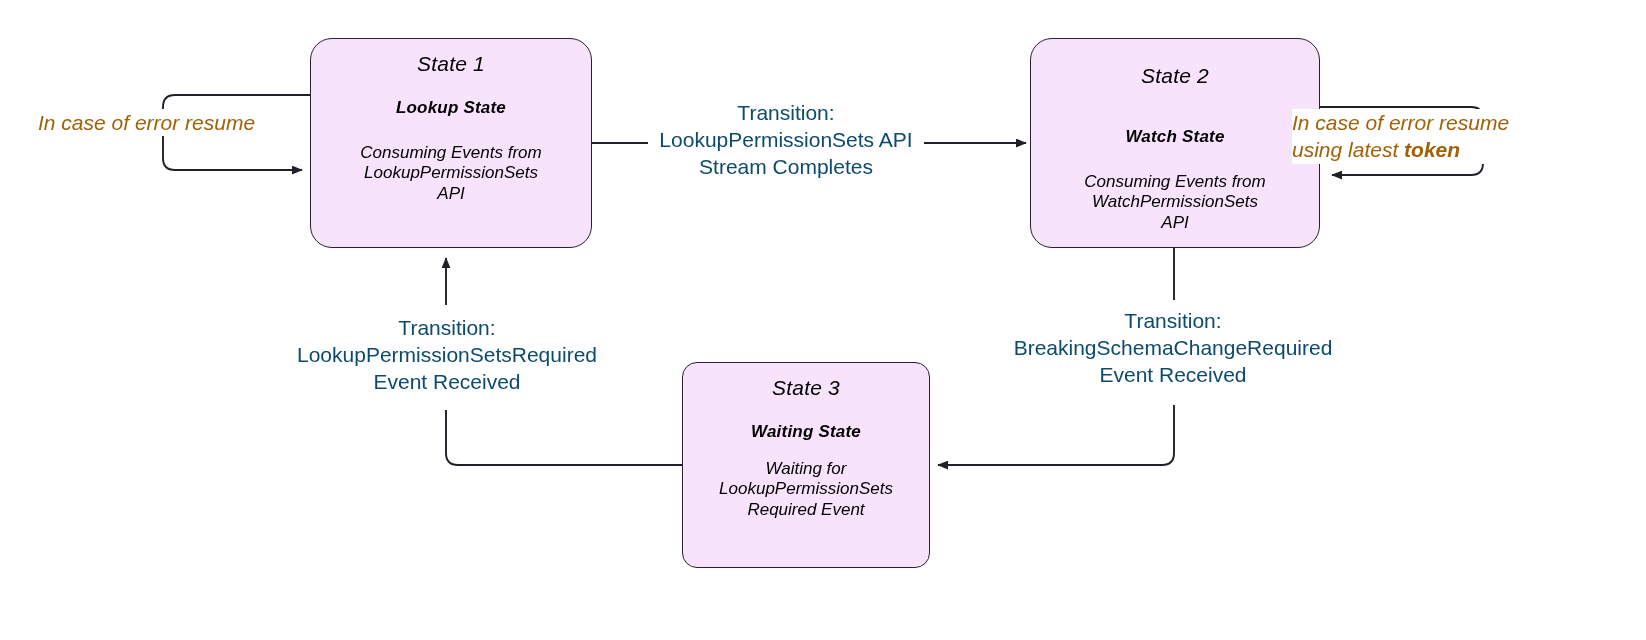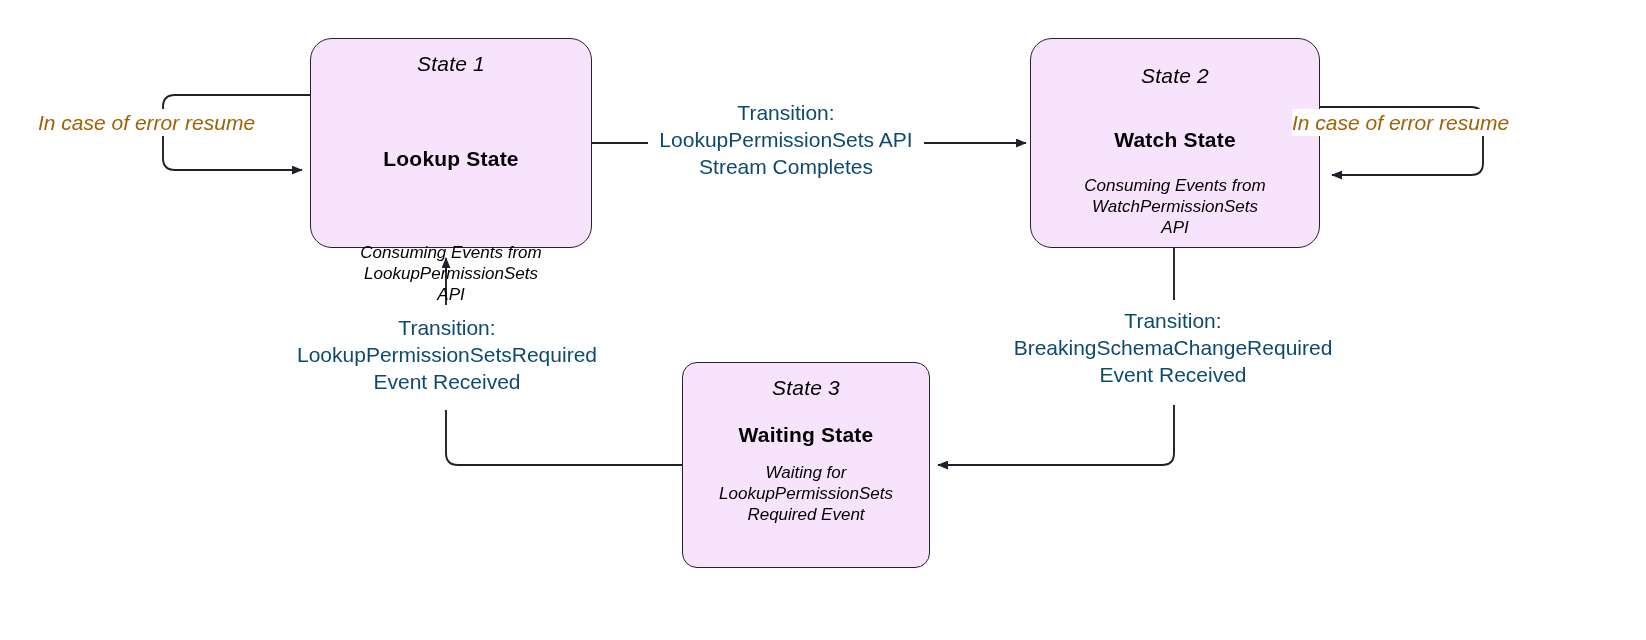--- a/index.html
+++ b/index.html
@@ -36,22 +36,23 @@
     z-index: 2;
   }
   .state-index {
     font-style: italic;
     font-size: 21px;
     color: #000000;
     letter-spacing: 0.2px;
     line-height: 1.2;
   }
   .state-title {
+    font-style: italic;
     font-weight: bold;
-    font-size: 21px;
+    font-size: 17px;
     color: #000000;
     letter-spacing: 0.2px;
     line-height: 1.2;
   }
   .state-desc {
     font-style: italic;
     font-size: 17px;
     color: #000000;
     text-align: center;
     line-height: 1.23;
@@ -110,21 +111,21 @@
       <path d="M1174,248 L1174,300" fill="none" stroke="#20202a" stroke-width="1.9"></path>
       <path d="M1174,405 L1174,453 Q1174,465 1162,465 L938,465" fill="none" stroke="#20202a" stroke-width="1.9" marker-end="url(#arrow)"></path>
     </g>
 
     <g>
       <path d="M682,465 L458,465 Q446,465 446,453 L446,410" fill="none" stroke="#20202a" stroke-width="1.9"></path>
       <path d="M446,305 L446,258" fill="none" stroke="#20202a" stroke-width="1.9" marker-end="url(#arrow)"></path>
     </g>
   </svg>
 
-  <div class="state-box" style="left:310px; top:38px; width:282px; height:210px; padding-top:12px;gap:48px;">
+  <div class="state-box" style="left:310px; top:38px; width:282px; height:210px; padding-top:12px;">
     <div class="state-index">State 1</div>
     <div class="state-title" style="margin-top:22px;">Lookup State</div>
     <div class="state-desc" style="margin-top:24px;">Consuming Events from
 LookupPermissionSets
 API</div>
   </div>
 
   <div class="state-box" style="left:1030px; top:38px; width:290px; height:210px; padding-top:24px;">
     <div class="state-index">State 2</div>
     <div class="state-title" style="margin-top:39px;">Watch State</div>
@@ -152,15 +153,16 @@
   <div class="edge-label" style="left:1008px; top:308px; width:330px;">Transition:
 BreakingSchemaChangeRequired
 Event Received</div>
 
   <div class="note-label" style="left:38px; top:109px; width:248px;">
     <div>In case of error resume</div>
   </div>
 
   <div class="note-label" style="left:1292px; top:109px; width:250px;">
     <div>In case of error resume</div>
+    <div><span>using latest </span><b>token</b></div>
   </div>
 
 </div>
 
 </body></html>

